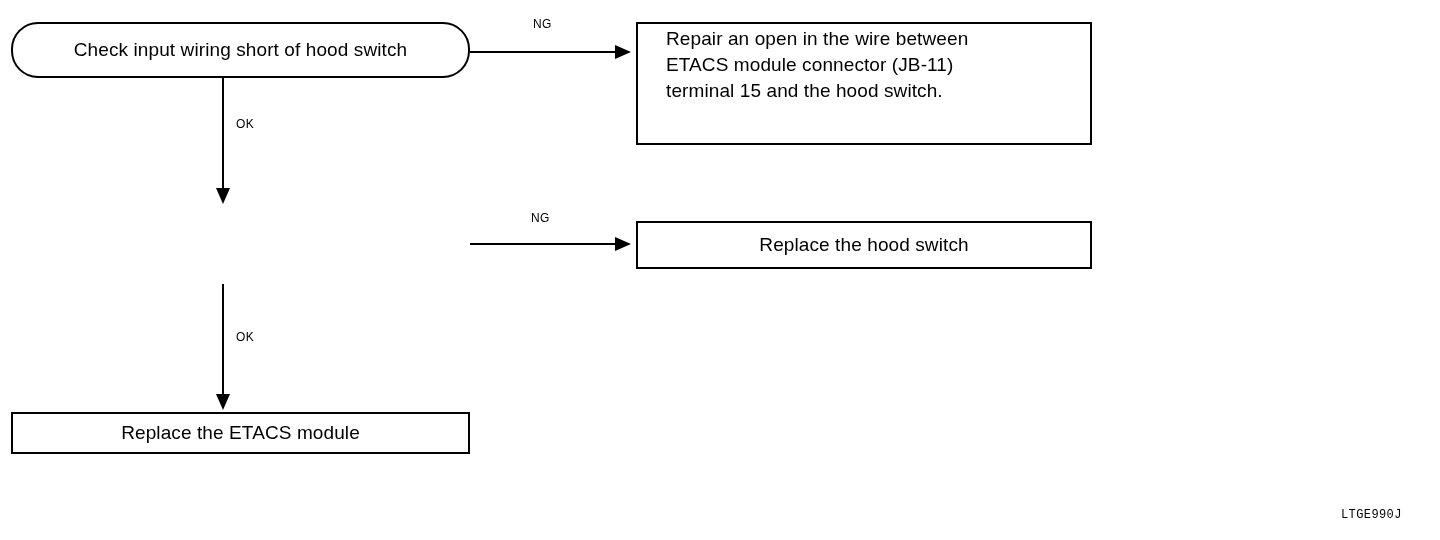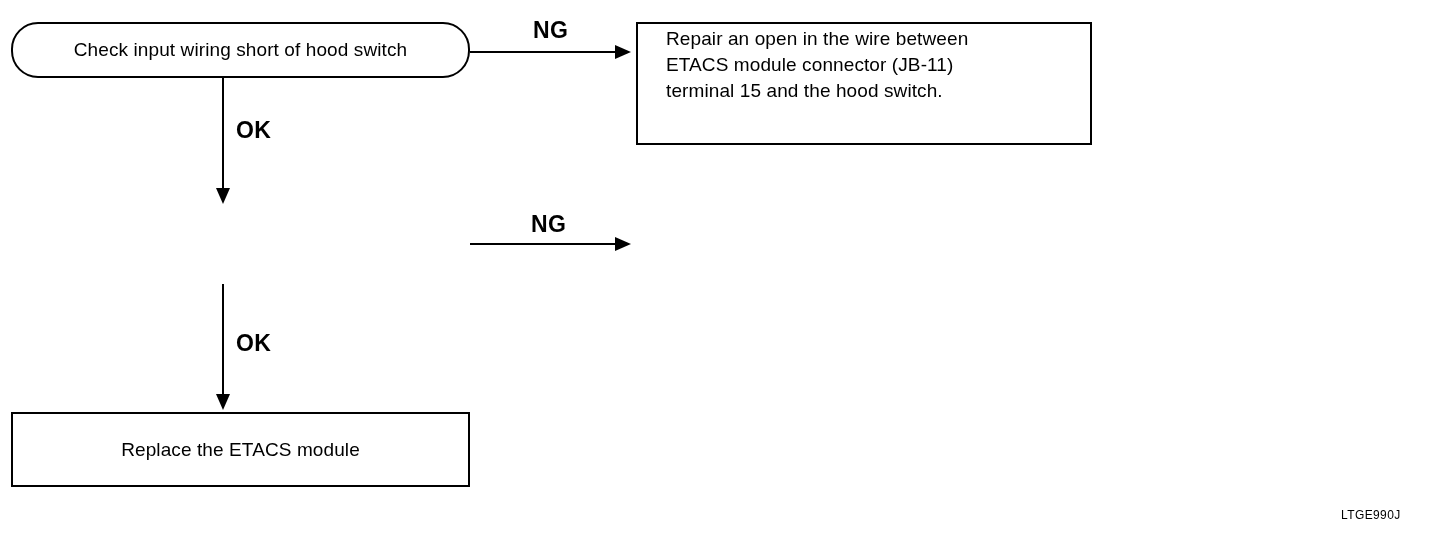--- a/index.html
+++ b/index.html
@@ -47,21 +47,21 @@
     text-align: left;
     padding-left: 28px;
     padding-top: 2px;
   }
 
   
   #box-check-wiring   { left: 11px;  top: 22px;  width: 459px; height: 56px; border-radius: 27px; }
   #box-repair-open    { left: 636px; top: 22px;  width: 456px; height: 123px; }
   #box-hood-inspect   { left: 11px;  top: 205px; width: 459px; height: 79px; }
   #box-replace-switch { left: 636px; top: 221px; width: 456px; height: 48px; }
-  #box-replace-etacs  { left: 11px;  top: 412px; width: 459px; height: 75px; }
+  #box-replace-etacs  { left: 11px;  top: 412px; width: 459px; height: 42px; }
 
   
   .line-h, .line-v {
     position: absolute;
     background: #000000;
   }
   .line-h { height: 2px; }
   .line-v { width: 2px; }
 
   
@@ -91,55 +91,58 @@
     border-left: 7px solid transparent;
     border-right: 7px solid transparent;
     border-top: 16px solid #000000;
   }
   #ok1-head { left: 216px; top: 188px; }
   #ok2-head { left: 216px; top: 394px; }
 
   
   .edge-label {
     position: absolute;
-    font-size: 23px;
-    font-weight: bold;
+    font-size: 12px;
+    font-weight: normal;
     letter-spacing: 0.3px;
   }
   #ng1-label { left: 533px; top: 17px; }
   #ng2-label { left: 531px; top: 211px; }
   #ok1-label { left: 236px; top: 117px; }
   #ok2-label { left: 236px; top: 330px; }
 
   
   #figure-code {
     position: absolute;
     left: 1341px;
     top: 508px;
-    font-family: Liberation Sans, sans-serif;
+    font-family: Liberation Mono, monospace;
     font-size: 12px;
     letter-spacing: 0.4px;
   }
 </style>
 </head>
 <body>
 
 <div id="canvas">
 
   <div class="box center" id="box-check-wiring">
     <span class="txt">Check input wiring short of hood switch</span>
   </div>
 
   <div class="box left" id="box-repair-open">
     <span class="txt">Repair an open in the wire between
 ETACS module connector (JB-11)
 terminal 15 and the hood switch.</span>
   </div>
 
 
+  <div class="box center" id="box-replace-switch">
+    <span class="txt">Replace the hood switch</span>
+  </div>
 
   <div class="box center" id="box-replace-etacs">
     <span class="txt">Replace the ETACS module</span>
   </div>
 
   <div class="line-h" id="ng1-line"></div>
   <div class="arrow-right" id="ng1-head"></div>
   <div class="edge-label" id="ng1-label">NG</div>
 
   <div class="line-v" id="ok1-line"></div>

